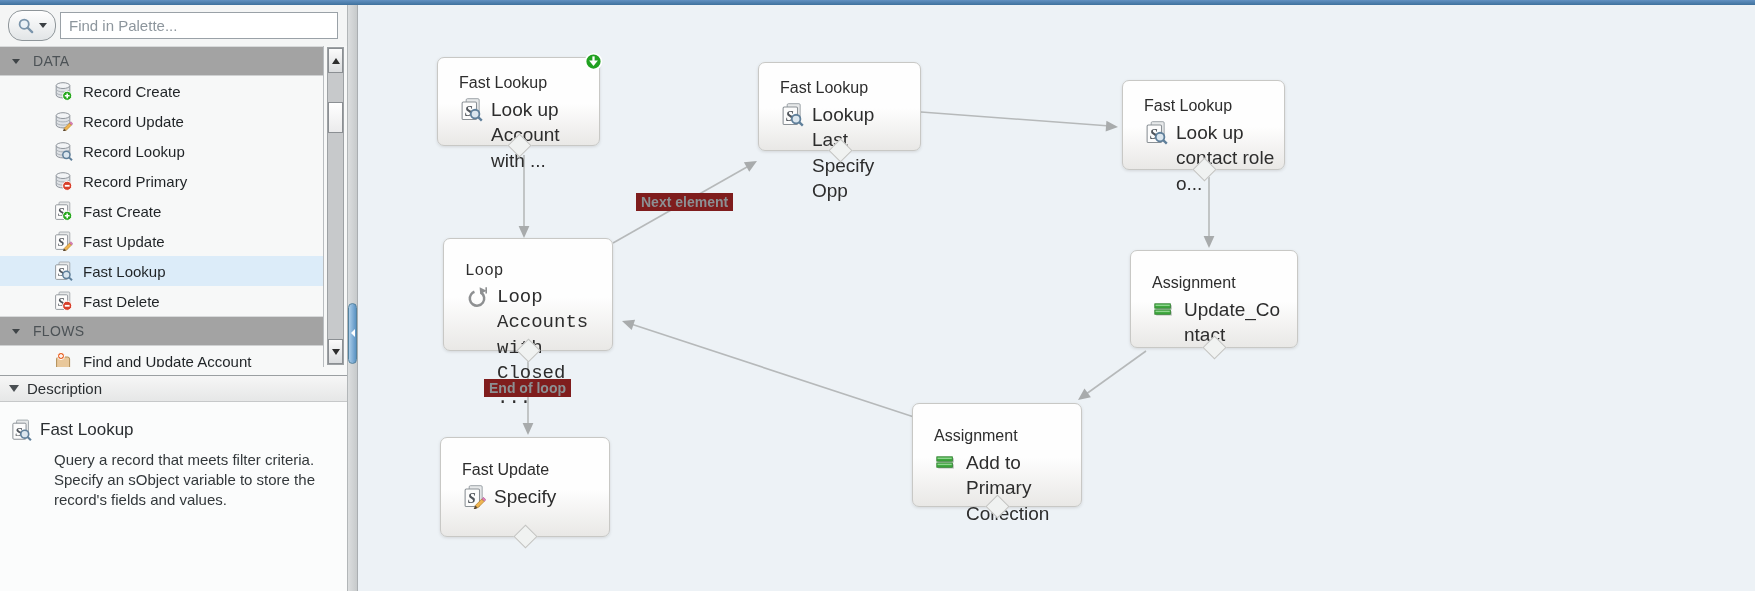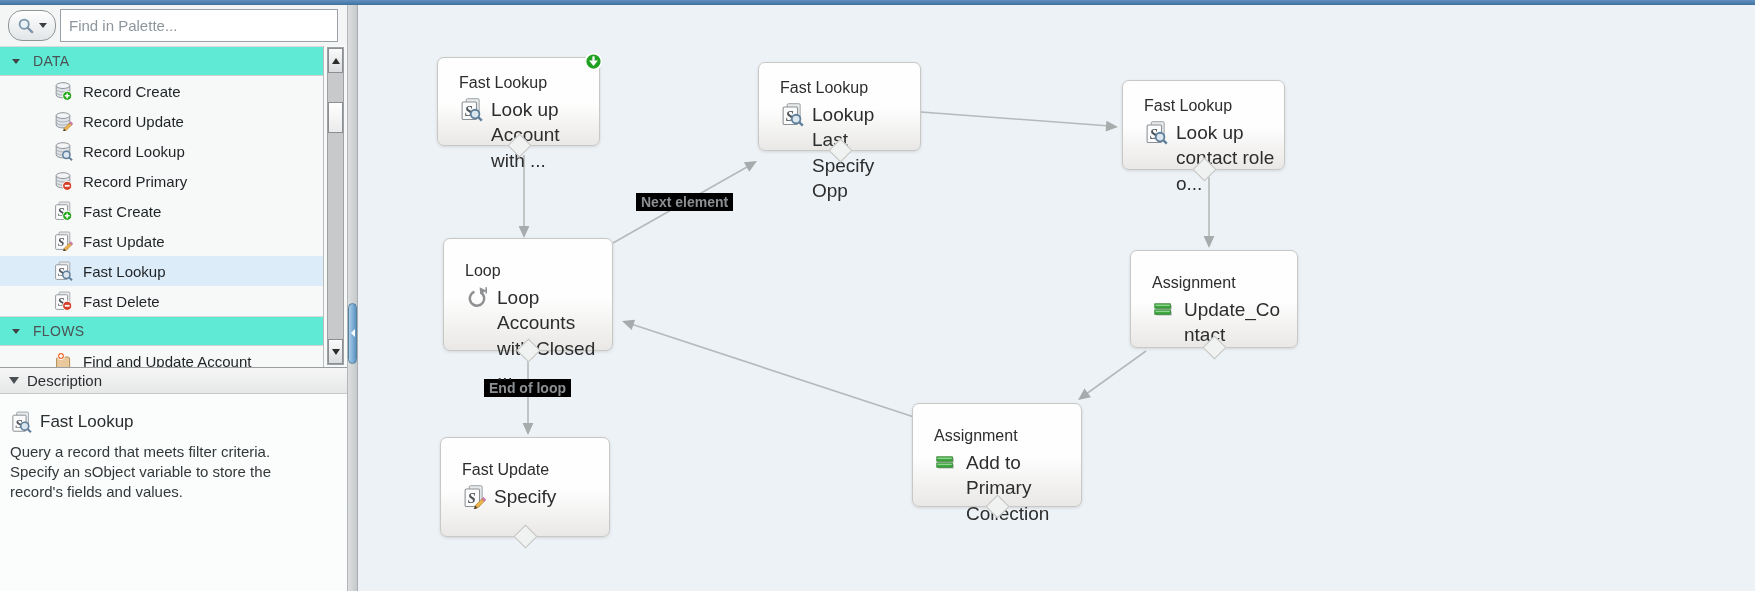--- a/index.html
+++ b/index.html
@@ -6,64 +6,64 @@
   body{width:1755px;height:591px;overflow:hidden;font-family:"Liberation Sans",sans-serif;background:#edf2f6;}
   .topbar{height:5px;background:linear-gradient(#6291c1,#3f719d);}
   .app{display:flex;height:586px;}
 
   
   .left{width:347px;background:#f7f8f8;display:flex;flex-direction:column;flex:none;}
   .search-wrap{height:41px;background:#f4f5f5;display:flex;align-items:center;padding:0 9px 0 8px;box-sizing:border-box;gap:4px;flex:none;}
   .search-btn{width:46px;height:29px;border:1px solid #8f969a;border-radius:14px;background:linear-gradient(#fefefe,#e2e5e7);display:flex;align-items:center;justify-content:center;gap:4px;flex:none;cursor:pointer;}
   .icon18{width:18px;height:18px;}
   .car-dn{width:0;height:0;border-left:4px solid transparent;border-right:4px solid transparent;border-top:5px solid #3a3f43;}
-  .search-input{flex:1;height:33px;border:1px solid #9aa1a7;background:#fff;font:15px "Liberation Sans",sans-serif;padding:0 8px;color:#7f1d1d;box-sizing:border-box;min-width:0;}
+  .search-input{flex:1;height:27px;border:1px solid #9aa1a7;background:#fff;font:15px "Liberation Sans",sans-serif;padding:0 8px;color:#7f1d1d;box-sizing:border-box;min-width:0;}
   .search-input::placeholder{color:#8d969d;}
 
   .palette{height:321px;overflow:hidden;position:relative;flex:none;}
   .rows{width:324px;height:100%;border-right:1px solid #b9bdc0;box-sizing:border-box;background:#f7f8f8;}
-  .sec{height:30px;display:flex;align-items:center;background:#5eead4;border-top:1px solid #d8dadb;border-bottom:1px solid #cfd1d2;box-sizing:border-box;color:#4c5256;font-size:14px;letter-spacing:.3px;cursor:pointer;}
+  .sec{height:30px;display:flex;align-items:center;background:#a3a3a3;border-top:1px solid #d8dadb;border-bottom:1px solid #cfd1d2;box-sizing:border-box;color:#4c5256;font-size:14px;letter-spacing:.3px;cursor:pointer;}
   .sec-car{width:0;height:0;border-left:4px solid transparent;border-right:4px solid transparent;border-top:5px solid #3f4447;margin:0 13px 0 12px;}
   .item{height:30px;display:flex;align-items:center;gap:10px;padding-left:53px;font-size:15px;color:#1f2326;cursor:pointer;}
   .item.sel{background:#dcecf9;}
   .icon20{width:20px;height:20px;flex:none;}
   .icon20 svg,.icon18 svg,.icon22 svg,.icon24 svg,.badge svg{display:block;width:100%;height:100%;}
 
   .vscroll{position:absolute;top:1px;right:3px;width:17px;height:318px;background:#c7c9cb;border:1px solid #9da1a4;box-sizing:border-box;}
   .sb-btn{position:absolute;left:0;width:15px;height:25px;background:linear-gradient(#fbfbfb,#dadcde);border:1px solid #8b8f93;box-sizing:border-box;display:flex;align-items:center;justify-content:center;cursor:pointer;}
   .sb-up{top:0;} .sb-down{bottom:0;}
   .tri-up{width:0;height:0;border-left:4px solid transparent;border-right:4px solid transparent;border-bottom:6px solid #2d2d2d;}
   .tri-dn{width:0;height:0;border-left:4px solid transparent;border-right:4px solid transparent;border-top:6px solid #2d2d2d;}
   .sb-thumb{position:absolute;top:54px;left:0;width:15px;height:31px;background:linear-gradient(#ffffff,#ebebec);border:1px solid #8b8f93;box-sizing:border-box;cursor:grab;}
 
-  .desc-head{height:27px;background:linear-gradient(#f6f6f6,#e6e7e7);border-top:1px solid #9b9fa2;border-bottom:1px solid #c6c8c9;box-sizing:border-box;display:flex;align-items:center;font-size:15px;color:#2b2f32;flex:none;cursor:pointer;}
+  .desc-head{height:27px;background:linear-gradient(#f6f6f6,#e6e7e7);border-top:1px solid #9b9fa2;border-bottom:1px solid #c6c8c9;box-sizing:border-box;display:flex;align-items:center;font-size:15px;color:#2b2f32;flex:none;cursor:pointer;margin-top:8px;}
   .desc-tri{width:0;height:0;border-left:5px solid transparent;border-right:5px solid transparent;border-top:7px solid #4a4f53;margin:0 8px 0 9px;}
   .desc-body{flex:1;background:#fbfcfc;padding:17px 12px 0 10px;}
   .desc-title{display:flex;align-items:center;gap:8px;font-size:17px;color:#2b2f32;margin-bottom:9px;}
   .icon22{width:22px;height:22px;flex:none;}
-  .desc-text{font-size:15px;color:#33383b;line-height:1.33;width:308px;}
+  .desc-text{font-size:15px;color:#33383b;line-height:1.33;width:308px;margin-left:44px;}
 
   
   .divider{width:11px;flex:none;background:linear-gradient(90deg,#dcdedf,#c7cacb);border-left:1px solid #b2b6b8;border-right:1px solid #aaaeb1;box-sizing:border-box;position:relative;}
   .handle{position:absolute;top:298px;left:0;width:9px;height:61px;border-radius:5px;background:linear-gradient(90deg,#a9cce9,#5b93c3);border:1px solid #54829e;box-sizing:border-box;cursor:pointer;}
   .handle::after{content:"";position:absolute;top:25px;left:2px;border-right:4px solid #fff;border-top:4px solid transparent;border-bottom:4px solid transparent;}
 
   
   .canvas{position:relative;flex:1;height:586px;background:#edf2f6;overflow:hidden;}
   .wires{position:absolute;left:0;top:0;}
   .node{position:absolute;box-sizing:border-box;border:1px solid #c8c8c5;border-radius:7px;background:linear-gradient(#fefefe 52%,#e9e8e6);box-shadow:0 1px 3px rgba(90,90,90,.18);padding:16px 6px 6px 21px;cursor:pointer;}
   .node.tall{padding-top:23px;}
   .n-title{font-size:16px;color:#2d2d2d;margin-bottom:5px;}
   .n-row{display:flex;gap:8px;align-items:flex-start;}
   .icon24{width:24px;height:25px;flex:none;margin-top:0;}
   .n-label{font-size:19px;color:#2d2d2d;line-height:1.33;width:112px;}
   .n-label.wb{width:105px;word-break:break-all;}
   .diamond{position:absolute;left:50%;bottom:-9px;width:15px;height:15px;margin-left:-8px;transform:rotate(45deg);background:#f0f2f1;border:1px solid #c4c4c2;cursor:crosshair;}
   .badge{position:absolute;top:-6px;right:-4px;width:19px;height:19px;}
-  .wire-label{position:absolute;background:#000000;color:#8c9093;font-weight:bold;font-size:14px;padding:1px 5px;cursor:pointer;}
+  .wire-label{position:absolute;background:#7f1d1d;color:#8c9093;font-weight:bold;font-size:14px;padding:1px 5px;cursor:pointer;}
 </style>
 </head>
 <body>
 
 <div class="topbar"></div>
 
 <div class="app">
 
   <div class="left">
 
@@ -315,21 +315,21 @@
               <text x="4.8" y="15.2" font-family="Liberation Serif,serif" font-style="italic" font-weight="bold" font-size="12" fill="#4f545a">S</text>
               <circle cx="13.4" cy="13.8" r="3.6" fill="#dbe6ee" stroke="#5f7f9a" stroke-width="1.5"></circle>
               <line x1="16" y1="16.4" x2="19" y2="19.3" stroke="#5f7f9a" stroke-width="2"></line>
             </svg>
           </span>
         <span class="n-label">Look up contact role o...</span>
       </div>
       <div class="diamond"></div>
     </div>
 
-    <div class="node tall" style="left:85px;top:233px;width:170px;height:113px;">
+    <div class="node tall" style="left:85px;top:233px;width:170px;height:113px;font-family:Liberation Mono, monospace;">
       <div class="n-title">Loop</div>
       <div class="n-row">
         <span class="icon24">
             <svg viewBox="0 0 24 24">
               <circle cx="12" cy="13" r="7.2" fill="none" stroke="#8e9092" stroke-width="2.5" stroke-dasharray="38,8" transform="rotate(-55 12 13)"></circle>
               <polygon points="14.6,1.8 21.6,5.2 15.2,8.8" fill="#8e9092"></polygon>
               <line x1="21.2" y1="1.8" x2="21.2" y2="8" stroke="#8e9092" stroke-width="1.6"></line>
             </svg>
           </span>
         <span class="n-label">Loop Accounts with Closed ...</span>

